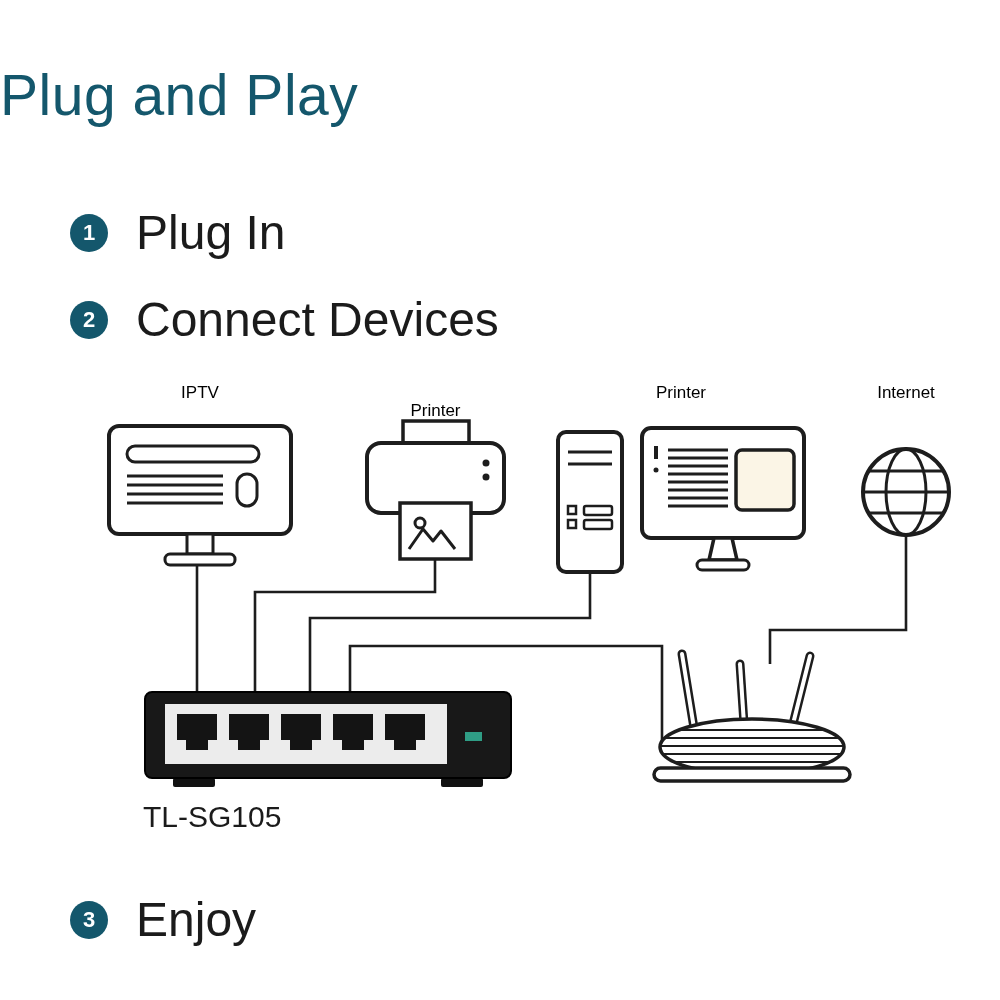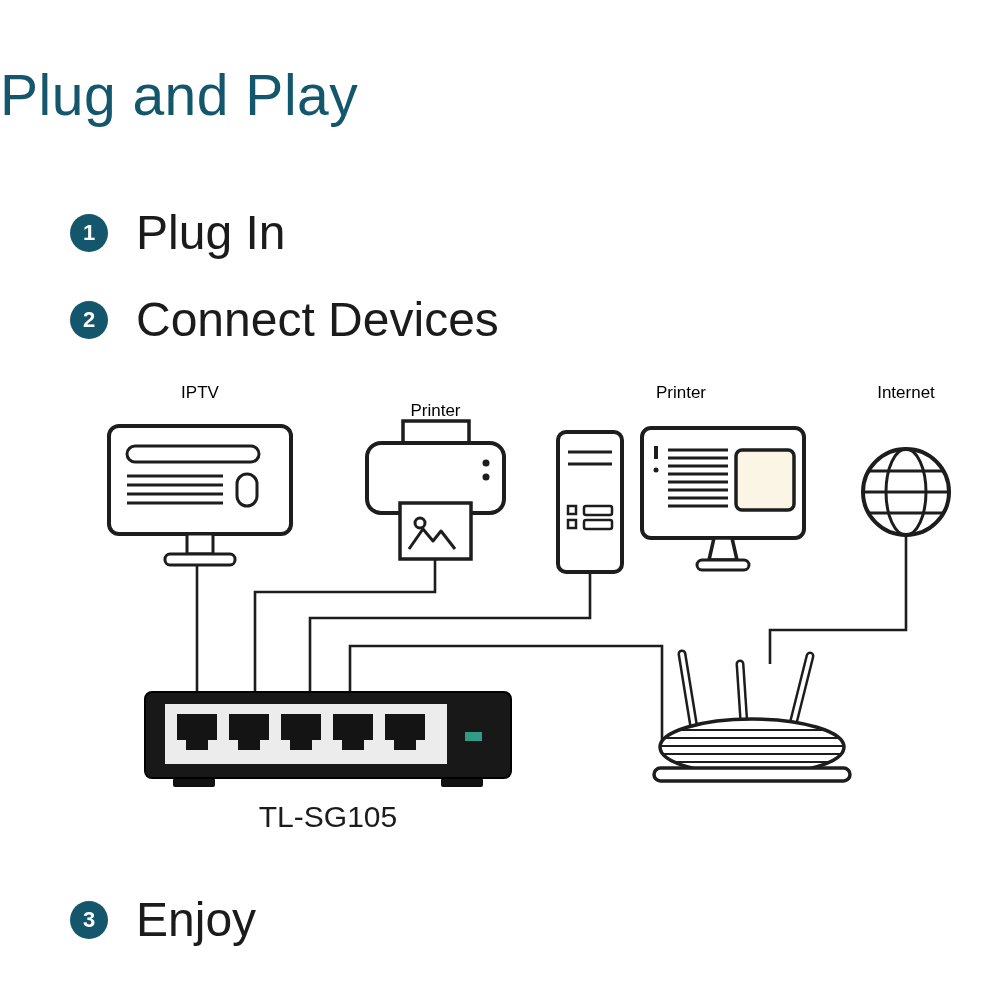--- a/index.html
+++ b/index.html
@@ -55,21 +55,20 @@
   .icon-svg { position: absolute; }
   .lines-svg {
     position: absolute;
     top: 0; left: 0;
     width: 1000px; height: 1000px;
     pointer-events: none;
   }
   .bottom-label {
     position: absolute;
     top: 800px;
-    text-align: center;
     font-size: 30px;
     color: #1b1b1b;
   }
 </style>
 </head>
 <body>
 
 <div class="canvas">
 
   <div class="title">Plug and Play</div>

